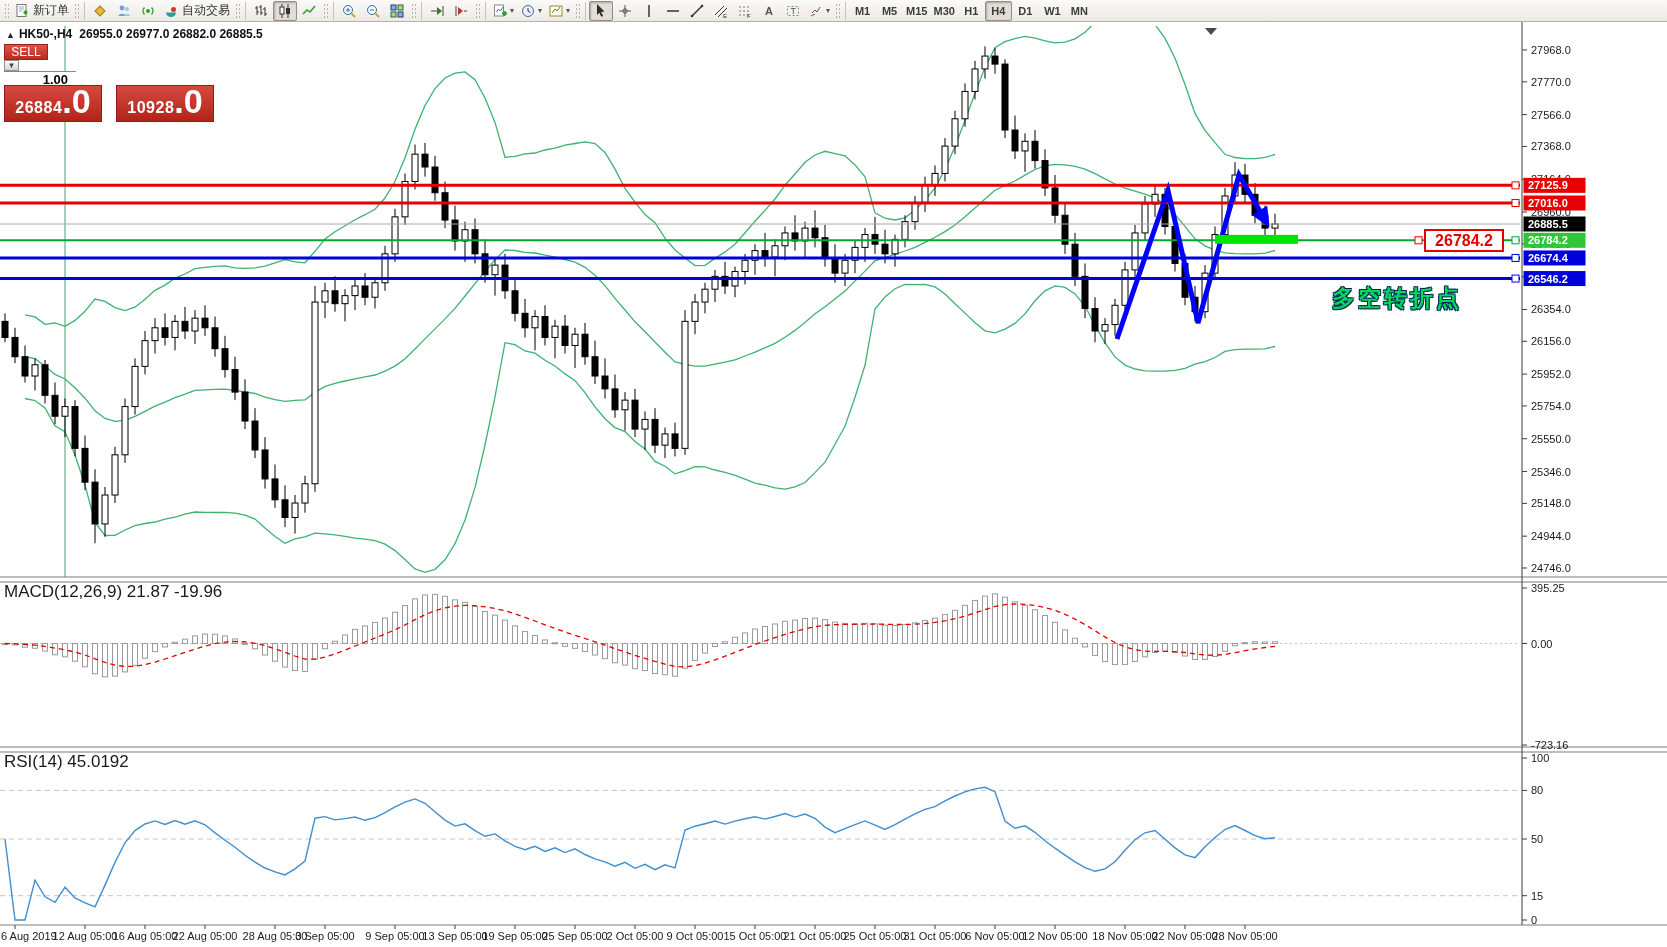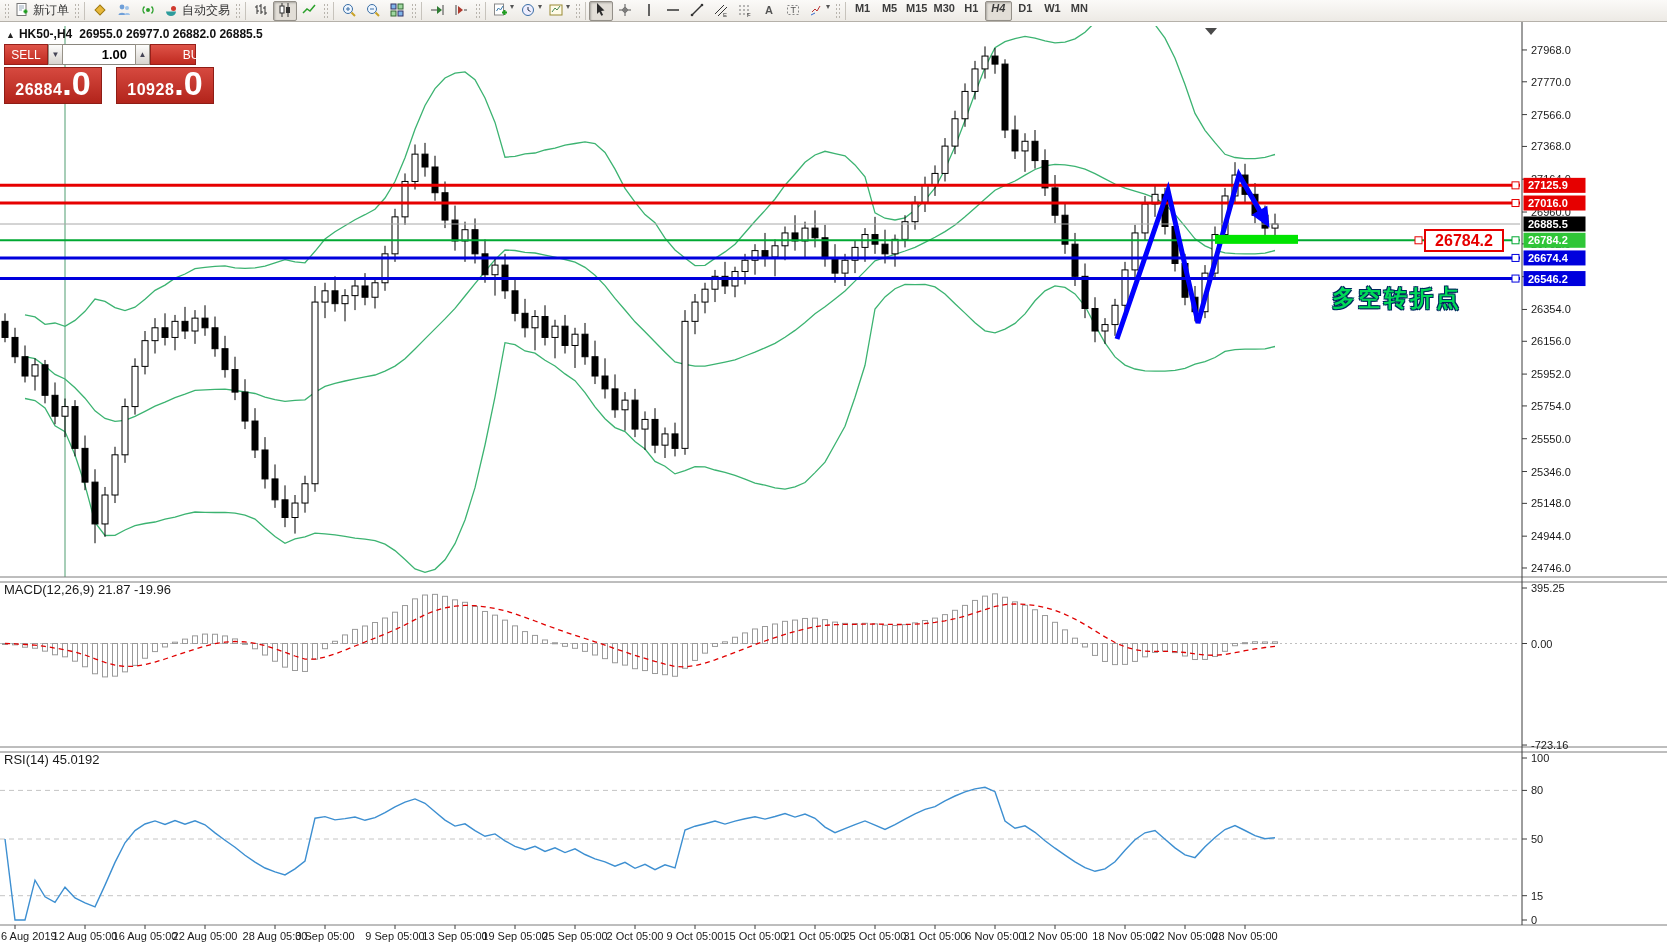--- a/index.html
+++ b/index.html
@@ -4,53 +4,53 @@
 <style>
   html,body{margin:0;padding:0;width:1667px;height:947px;overflow:hidden;background:#fff;
     font-family:"Liberation Sans","DejaVu Sans",sans-serif;position:relative;}
   
   #toolbar{position:absolute;left:0;top:0;width:1667px;height:22px;z-index:20;
     background:linear-gradient(#fbfaf8,#edeae5);border-bottom:1px solid #b5b1aa;
     display:flex;align-items:center;padding-left:2px;box-sizing:border-box;}
   .tb-grip{width:5px;height:16px;margin:0 2px;
     background-image:radial-gradient(#b9b5ae 1px,transparent 1px);background-size:3px 4px;}
   .tb-sep{width:1px;height:18px;background:#c7c3bc;margin:0 3px;}
-  .tb-btn{height:20px;min-width:24px;display:flex;align-items:flex-start;justify-content:center;
+  .tb-btn{height:20px;min-width:24px;display:flex;align-items:center;justify-content:center;
     padding:0 2px;border:1px solid transparent;border-radius:2px;box-sizing:border-box;color:#333;}
   .tb-btn svg{width:16px;height:16px;}
   .tb-btn .tb-label{font-size:12px;margin-left:3px;white-space:nowrap;}
   .tb-btn .dd{font-size:8px;color:#555;margin-left:2px;}
-  .tb-btn.active{background:#e2ded7;border:1px solid #938f88;box-shadow:inset 1px 1px 2px rgba(0,0,0,.25);font-style:italic;}
+  .tb-btn.active{background:#e2ded7;border:1px solid #938f88;box-shadow:inset 1px 1px 2px rgba(0,0,0,.25);}
   .tb-btn.tf{font-size:11px;font-weight:bold;color:#3c3c3c;min-width:27px;}
   
   #chart-svg{position:absolute;left:0;top:0;z-index:1;
     font-family:"Liberation Sans","DejaVu Sans",sans-serif;}
   
   .ovl{position:absolute;z-index:10;}
   #symbol-line{left:6px;top:27px;font-size:12px;font-weight:bold;color:#111;}
   #symbol-line .tri{font-size:9px;margin-right:4px;color:#222;}
   #symbol-line .quote{font-weight:bold;margin-left:7px;}
   #trade-panel{left:4px;top:44px;width:210px;}
-  #tp-row1{display:flex;height:21px;}
+  #tp-row1{display:flex;height:21px;flex-direction:column;}
   .tp-btn{background:linear-gradient(#de5348,#c02a20);border:1px solid #96201a;color:#fff;
     font-size:12px;display:flex;align-items:center;justify-content:center;box-sizing:border-box;}
   #sell-btn{width:44px;}
   #buy-btn{width:42px;padding-left:44px;}
   .vol-spin{width:15px;background:linear-gradient(#fdfdfc,#d8d4cf);border:1px solid #979288;
     color:#445;font-size:8px;display:flex;align-items:center;justify-content:center;box-sizing:border-box;}
   #vol-input{width:72px;height:21px;border:1px solid #8a867e;border-left:none;border-right:none;
     text-align:right;font-size:13px;font-weight:bold;padding:0 8px 0 0;box-sizing:border-box;
     font-family:"Liberation Sans",sans-serif;}
-  #tp-row2{display:flex;margin-top:2px;gap:14px;}
+  #tp-row2{display:flex;margin-top:20px;gap:14px;}
   .price-block{width:103px;height:37px;background:linear-gradient(#d6493f,#b2241b);
     border:1px solid #8f1d16;color:#fff;display:flex;align-items:baseline;justify-content:center;
     box-sizing:border-box;}
   .pmain{font-size:16px;font-weight:bold;letter-spacing:.5px;}
   .pbig{font-size:34px;font-weight:bold;line-height:30px;}
-  .ind-label{font-size:13px;color:#1a1a1a;background:transparent;white-space:nowrap;}
+  .ind-label{font-size:17px;color:#1a1a1a;background:transparent;white-space:nowrap;}
   #macd-label{left:4px;top:582px;}
   #rsi-label{left:4px;top:752px;}
   #callout{left:1424px;top:229px;width:76px;height:19px;border:2px solid #e60000;background:#fff;
     color:#e60000;font-size:16px;font-weight:bold;display:flex;align-items:center;justify-content:center;}
   #turning-point{left:1332px;top:283px;font-size:23px;font-weight:bold;color:#00d957;
     letter-spacing:3px;white-space:nowrap;
     text-shadow:1px 1px 0 #00255e,-1px 1px 0 #00255e,1px -1px 0 #00255e,-1px -1px 0 #00255e;}
 </style>
 </head>
 <body>

